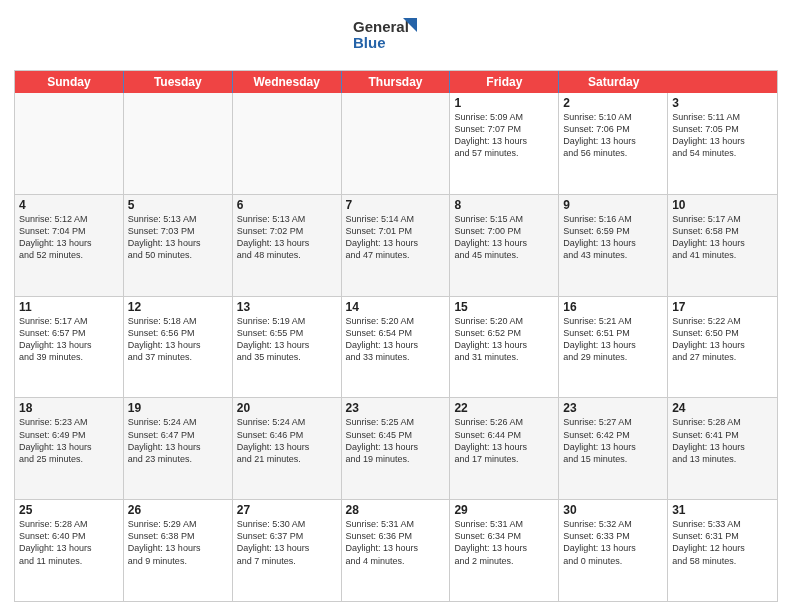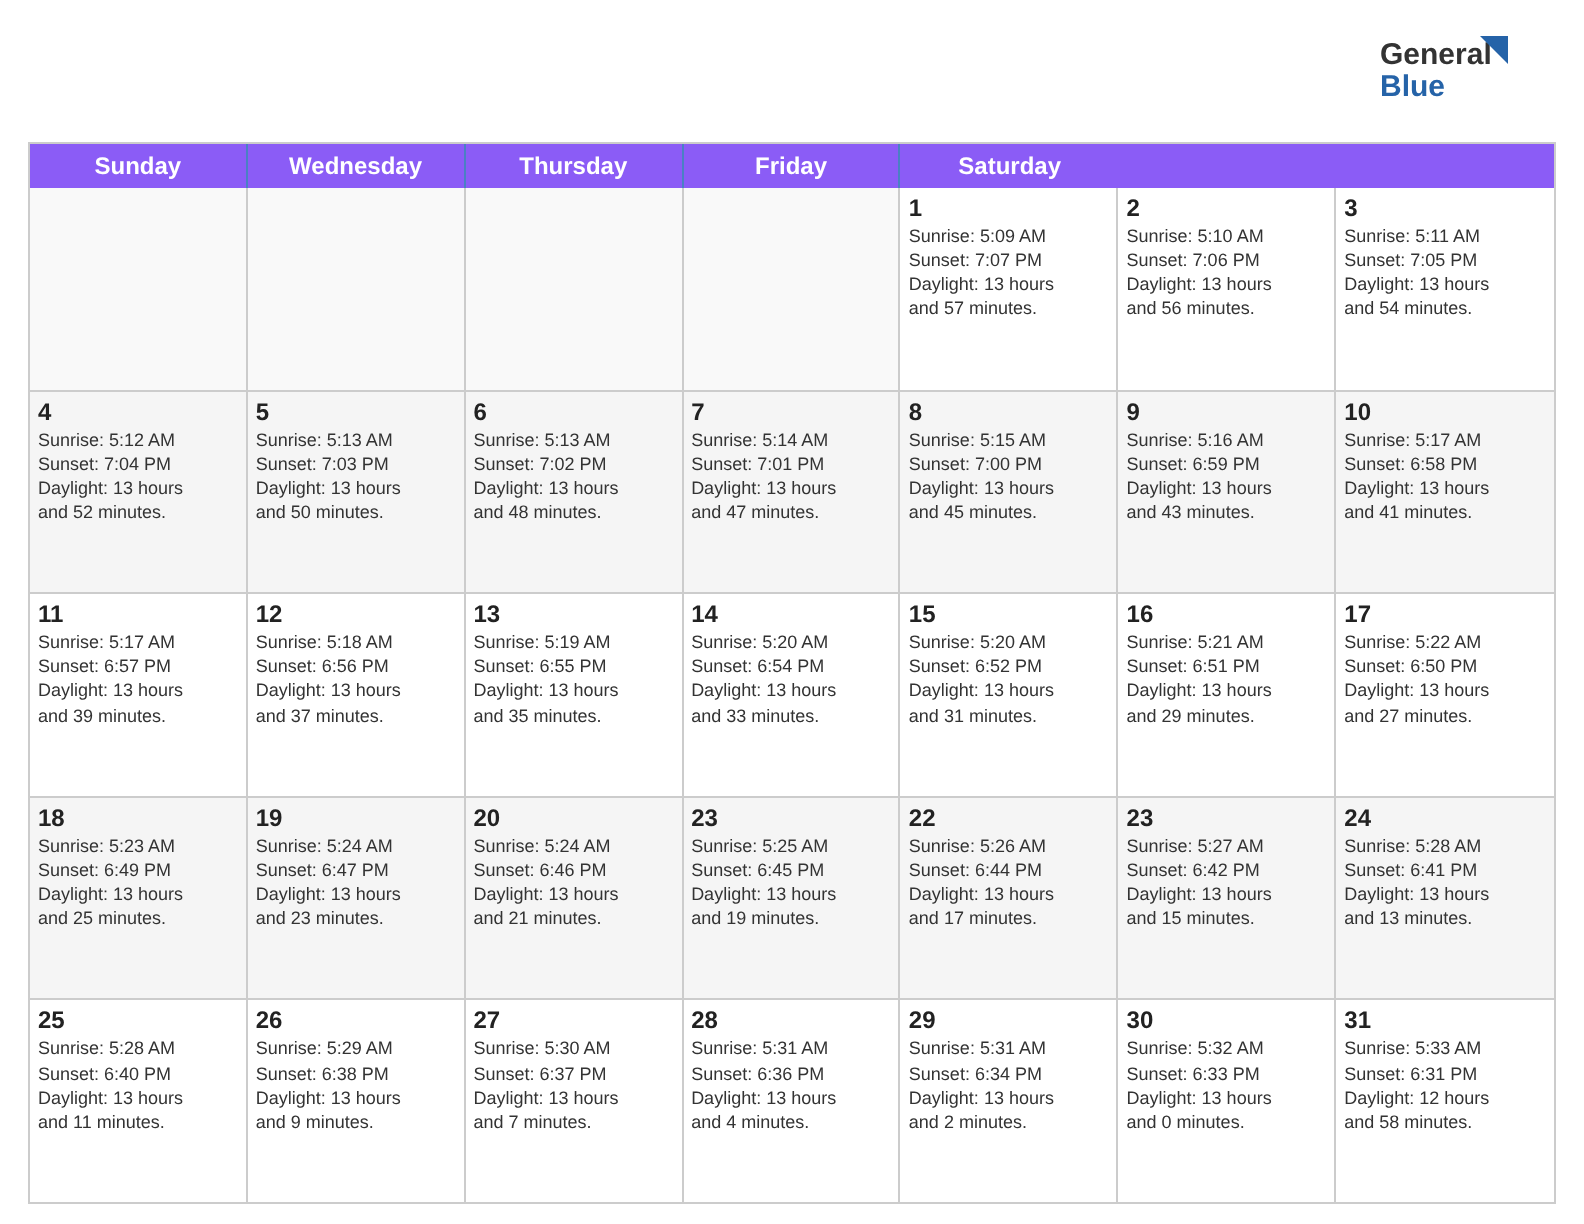--- a/index.html
+++ b/index.html
@@ -12,21 +12,21 @@
     }
     .page {
       width: 792px;
       height: 612px;
       padding: 10px 14px 10px 14px;
       display: flex;
       flex-direction: column;
     }
     .header {
       display: flex;
-      justify-content: flex-end;
+      justify-content: center;
       align-items: flex-start;
       margin-bottom: 6px;
     }
     .logo-wrapper {
       display: flex;
       align-items: center;
     }
     .title-block {
       text-align: right;
     }
@@ -42,21 +42,21 @@
     }
     .calendar {
       flex: 1;
       display: flex;
       flex-direction: column;
       border: 1px solid #ccc;
     }
     .cal-header-row {
       display: grid;
       grid-template-columns: repeat(7, 1fr);
-      background: #8b5cf6;
+      background: #ef4444;
     }
     .cal-header-cell {
       color: #fff;
       font-size: 12px;
       font-weight: bold;
       padding: 4px 4px;
       text-align: center;
       border-right: 1px solid #4a80c4;
     }
     .cal-header-cell:last-child { border-right: none; }
@@ -116,20 +116,21 @@
     <div class="title-block">
       <div class="title-main"></div>
       <div class="title-sub"></div>
     </div>
   </div>
 
   <div class="calendar">
     <div class="cal-header-row">
 
     <div class="cal-header-cell">Sunday</div>
+        <div class="cal-header-cell">Tuesday</div>
         <div class="cal-header-cell">Wednesday</div>
         <div class="cal-header-cell">Thursday</div>
         <div class="cal-header-cell">Friday</div>
         <div class="cal-header-cell">Saturday</div>
       </div>
     <div class="cal-body">
 
     <div class="cal-week">
           <div class="cal-cell empty"></div>
           <div class="cal-cell empty"></div>

